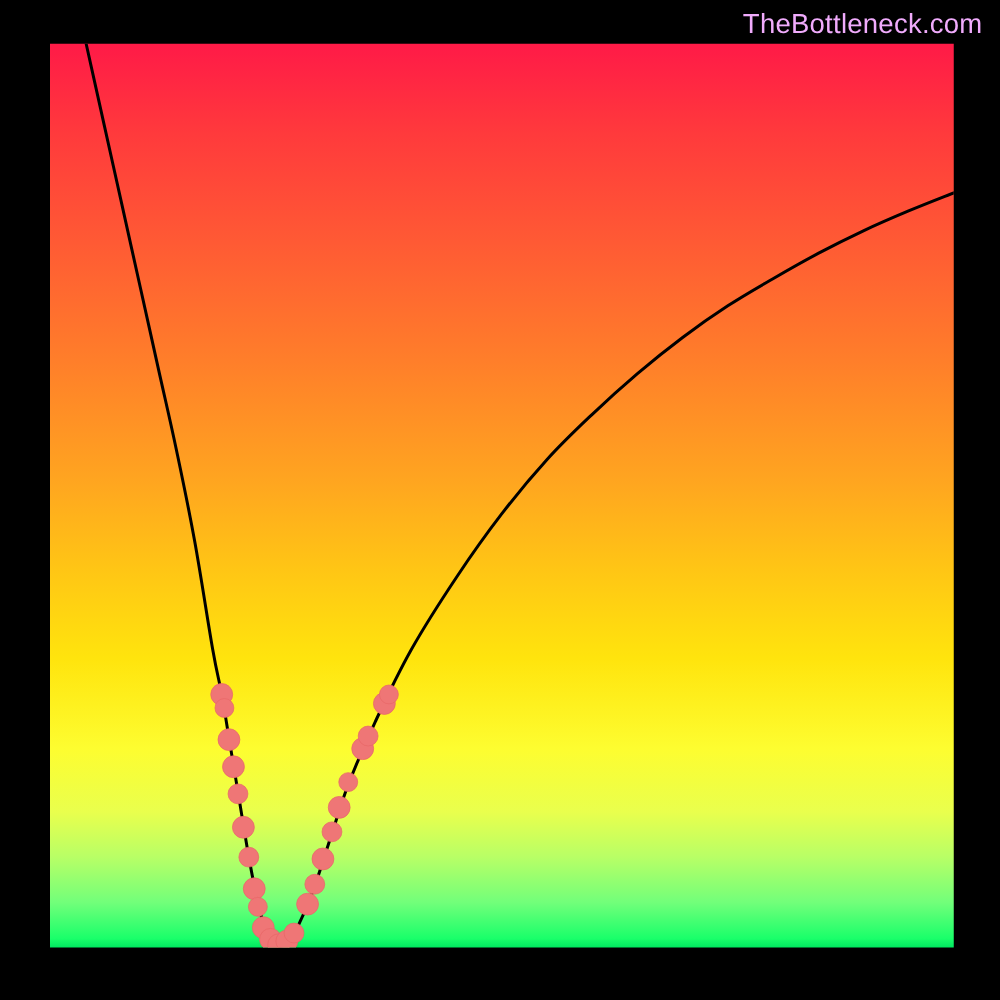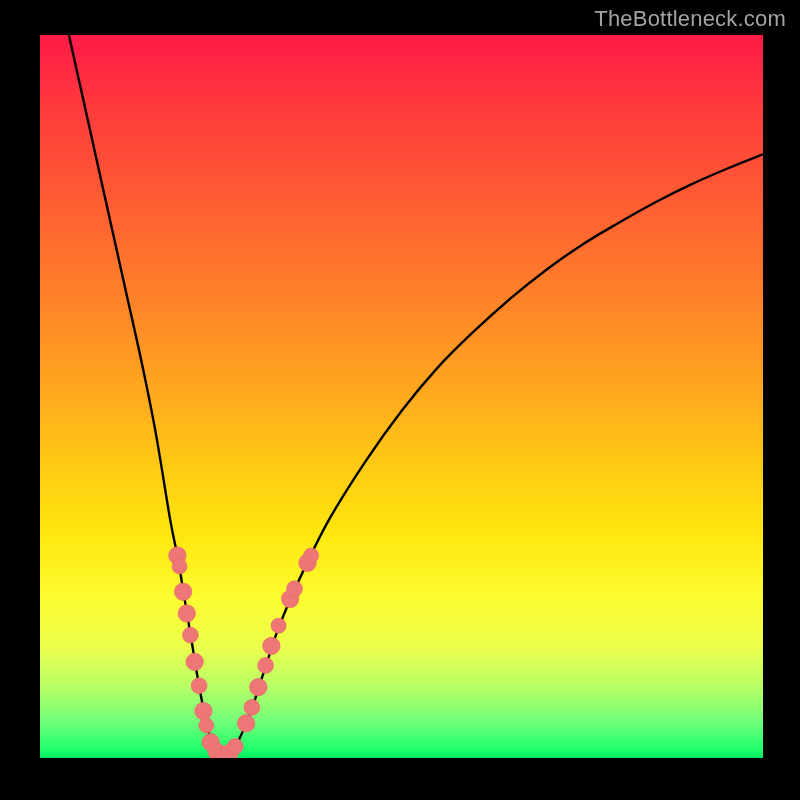--- a/index.html
+++ b/index.html
@@ -39,21 +39,21 @@
       #b8ff66 90%,
       #72ff7a 95%,
       #1aff6a 99%,
       #00e860 100%
     );
   }
   .watermark {
     position: absolute;
     top: 6px;
     right: 14px;
-    color: #a3a3a3;
+    color: #f0abfc;
     font-size: 22px;
     letter-spacing: 0.2px;
     user-select: none;
   }
   svg {
     position: absolute;
     left: 0;
     top: 0;
   }
 </style>

